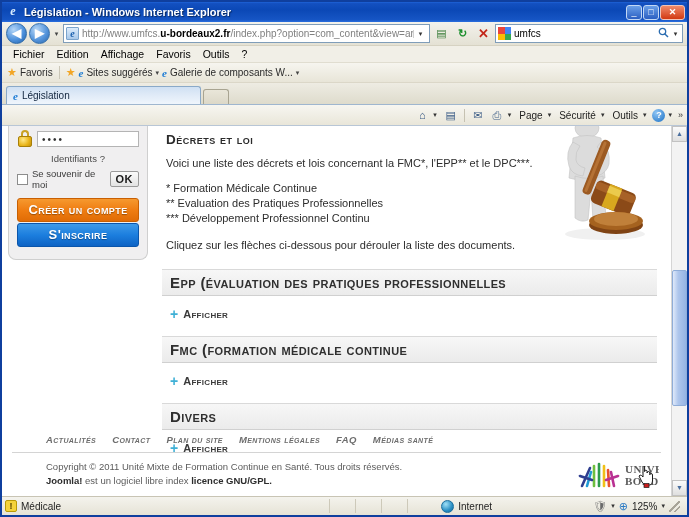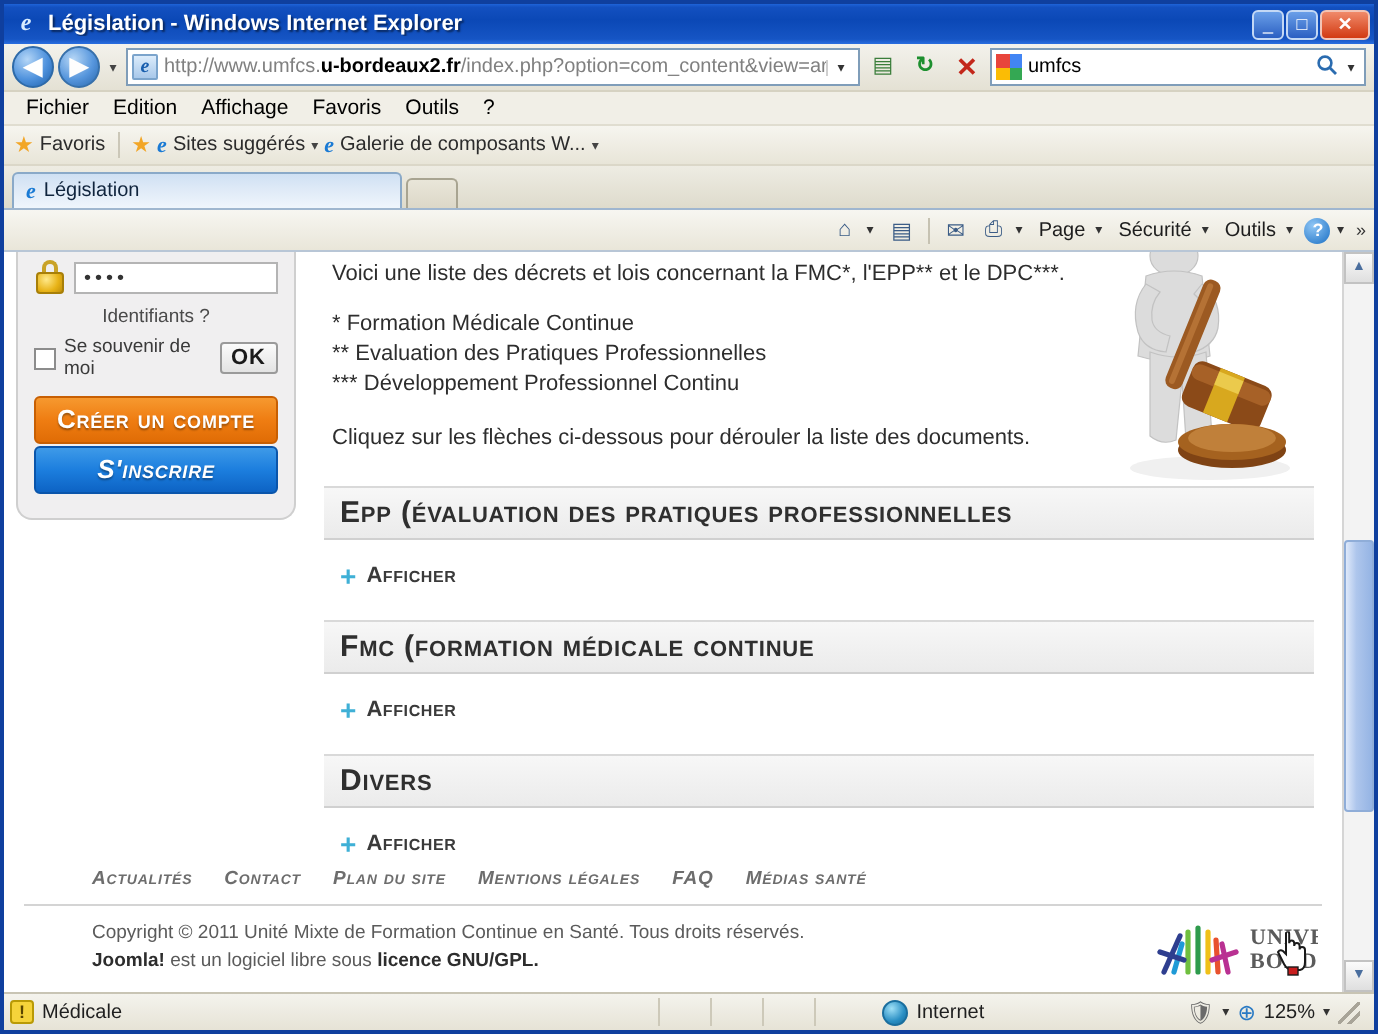--- a/index.html
+++ b/index.html
@@ -276,21 +276,20 @@
     letter-spacing: .4px;
   }
   #btn-creer {
     background: linear-gradient(180deg,#f6992f 0%,#ef7d12 50%,#e06c05 100%);
     border: 1px solid #c85f02;
   }
   #btn-inscrire {
     background: linear-gradient(180deg,#3e9ae8 0%,#1c7ede 50%,#0d63c4 100%);
     border: 1px solid #0a55ab;
     margin-bottom: 0;
-    font-style: italic;
   }
 
   
   #content {
     flex: 1; min-width: 0;
     padding: 4px 14px 0 8px;
     position: relative;
   }
   #hero-figure {
     position: absolute; right: 8px; top: -4px;
@@ -578,20 +577,21 @@
               <rect x="62" y="66" width="13" height="7" fill="#f0d257" opacity=".8"></rect>
             </g>
 
             <g>
               <ellipse cx="73" cy="103" rx="27" ry="9" fill="#7f4314"></ellipse>
               <ellipse cx="73" cy="99" rx="27" ry="9" fill="#a5621f"></ellipse>
               <ellipse cx="73" cy="97" rx="22" ry="7" fill="#c0803a"></ellipse>
             </g>
           </svg>
 
+          <div id="content-title">Décrets et loi</div>
 
           <div class="para">Voici une liste des décrets et lois concernant la FMC*, l'EPP** et le DPC***.</div>
 
           <div class="para gap">* Formation Médicale Continue</div>
           <div class="para">** Evaluation des Pratiques Professionnelles</div>
           <div class="para">*** Développement Professionnel Continu</div>
 
           <div class="para italic">Cliquez sur les flèches ci-dessous pour dérouler la liste des documents.</div>
 
           <div class="section-head">Epp (évaluation des pratiques professionnelles</div>
@@ -620,21 +620,21 @@
           <span>Actualités</span>
           <span>Contact</span>
           <span>Plan du site</span>
           <span>Mentions légales</span>
           <span>FAQ</span>
           <span>Médias santé</span>
         </div>
         <div id="footer-bottom">
           <div id="copyright">
             <div>Copyright © 2011 Unité Mixte de Formation Continue en Santé. Tous droits réservés.</div>
-            <div><b>Joomla!</b><span> est un logiciel libre sous </span><b>licence GNU/GPL.</b></div>
+            <div><b>Joomla!</b><span> est un logiciel libre index </span><b>licence GNU/GPL.</b></div>
           </div>
           <div id="footer-logo">
             <svg id="logo-mark" viewBox="0 0 42 30">
               <g stroke-width="2.6" stroke-linecap="round" fill="none">
                 <line x1="4" y1="26" x2="12" y2="8" stroke="#2e3e8f"></line>
                 <line x1="9" y1="26" x2="13" y2="12" stroke="#1f9ad6"></line>
                 <line x1="16" y1="26" x2="16" y2="6" stroke="#6fbf3f"></line>
                 <line x1="21" y1="26" x2="21" y2="4" stroke="#2e9b4c"></line>
                 <line x1="26" y1="26" x2="26" y2="6" stroke="#f0c018"></line>
                 <line x1="31" y1="26" x2="30" y2="10" stroke="#e8522e"></line>

